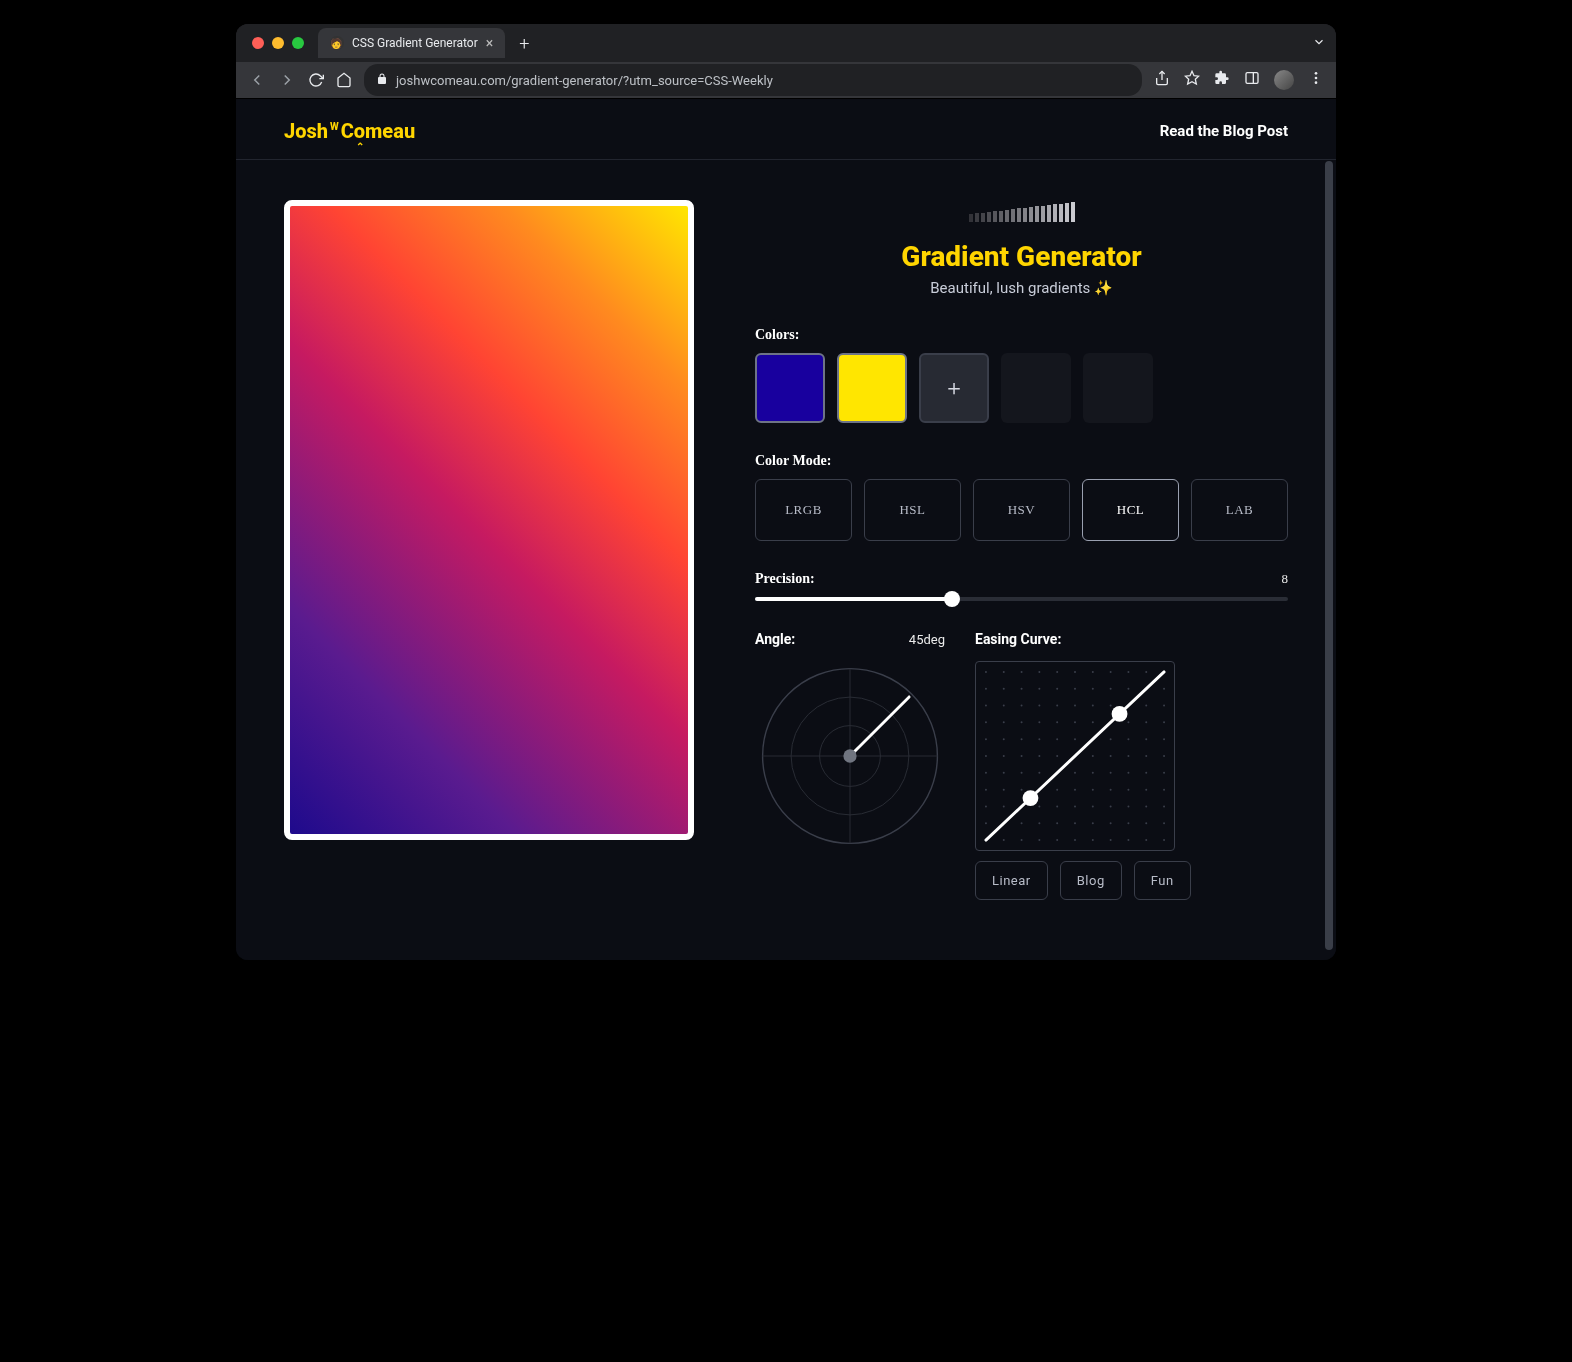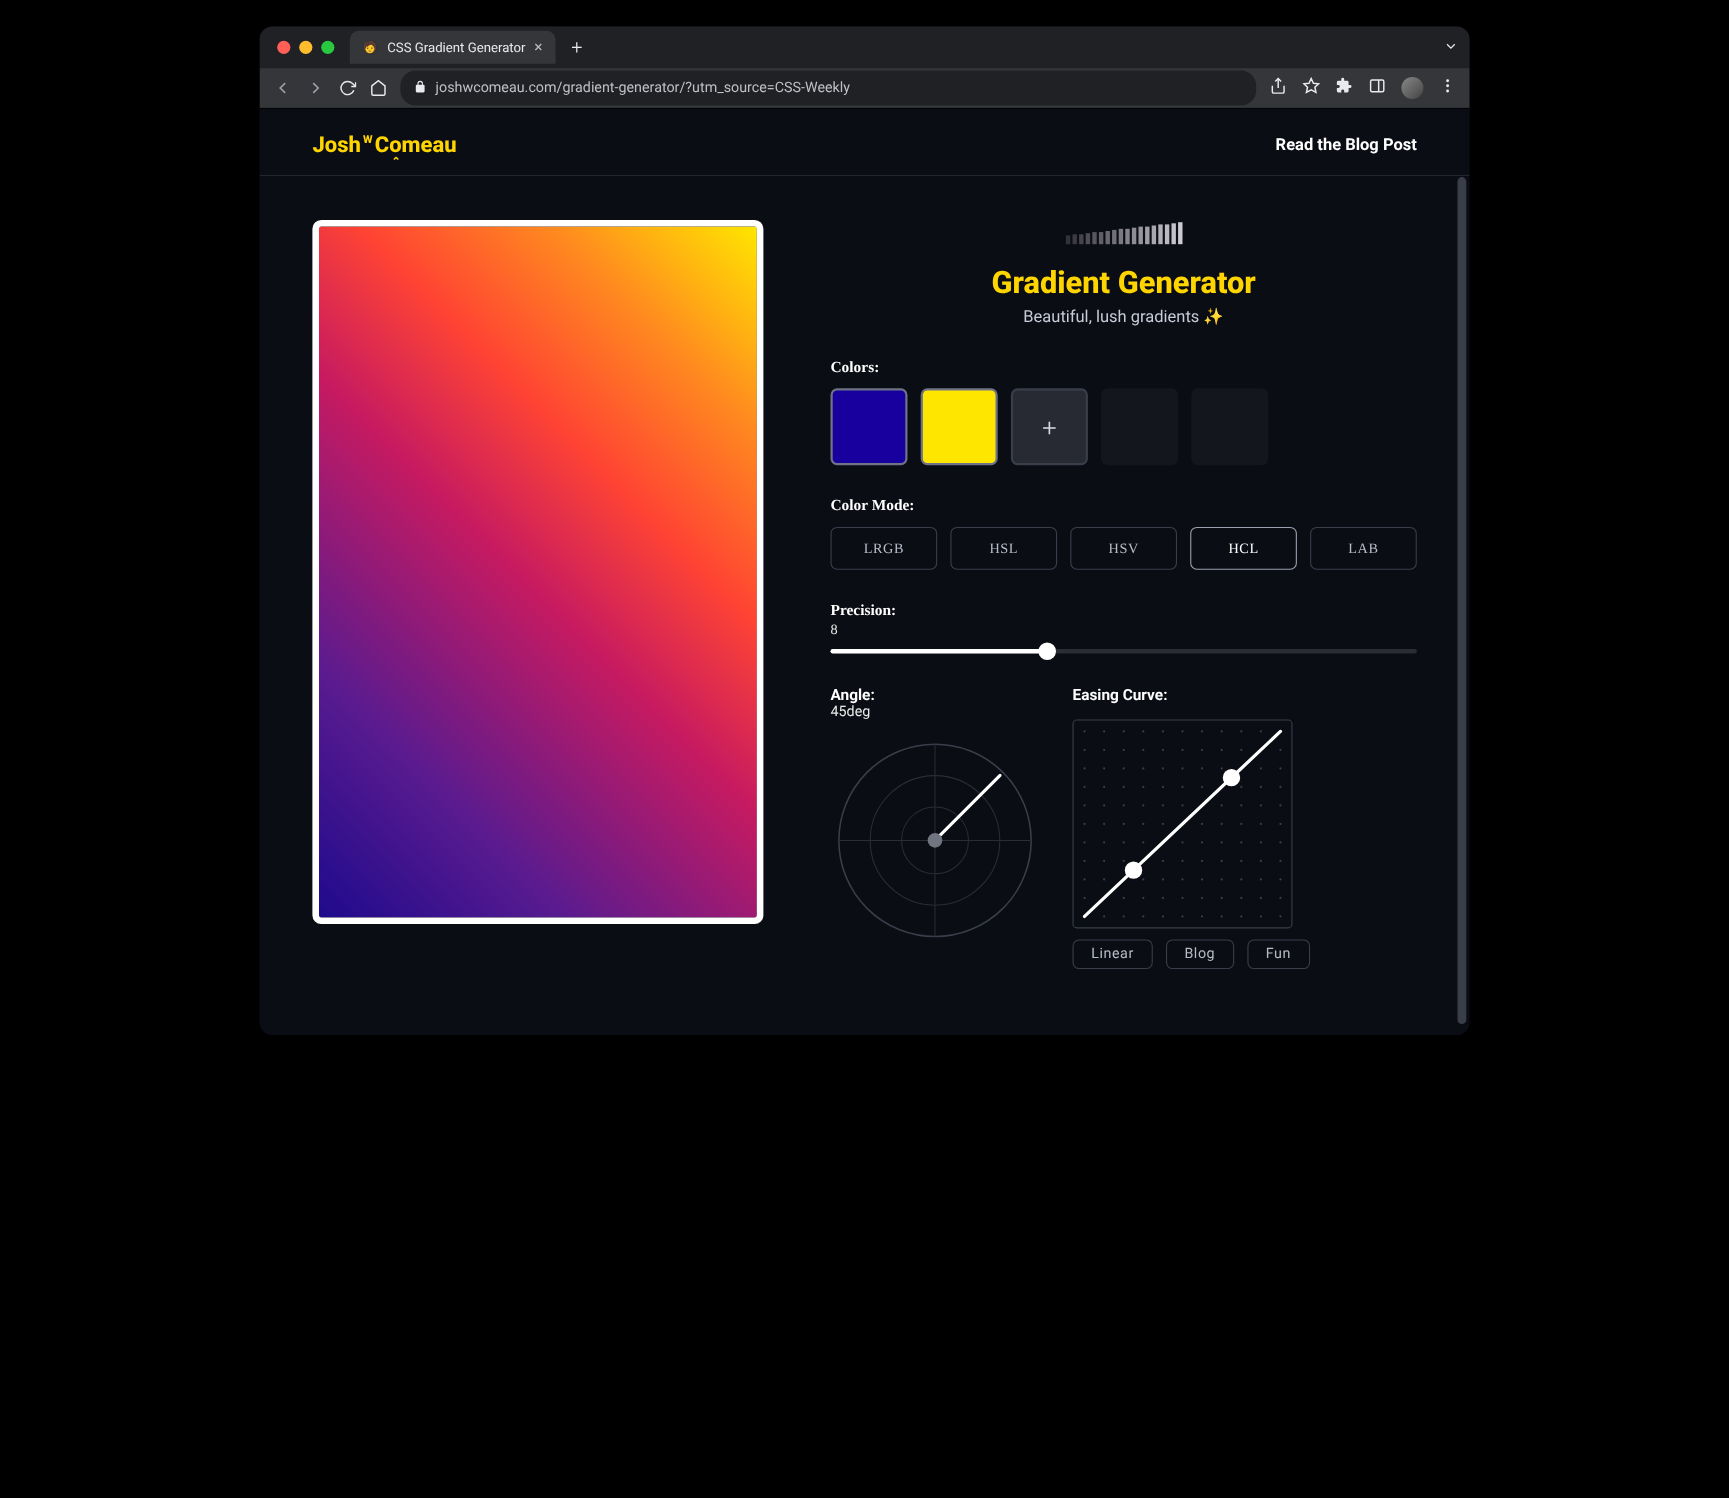--- a/index.html
+++ b/index.html
@@ -98,44 +98,44 @@
   .beta-row { display:flex; justify-content:center; margin-bottom:18px; }
   .beta-bars { display:flex; gap:2px; align-items:flex-end; height:22px; }
   .beta-bars span { width:4px; background:#666; display:block; }
 
   .title { text-align:center; }
   .title h1 { color:#ffd500; font-weight:800; font-size:28px; }
   .title p { color:#c8ccd8; font-size:15px; margin-top:6px; }
 
   .section { margin-top:30px;font-family:Liberation Serif, serif; }
   .section-label { font-weight:700; font-size:14px; color:#fff; margin-bottom:10px; }
-  .label-row { display:flex; justify-content:space-between; align-items:baseline; margin-bottom:10px;flex-direction:column; }
+  .label-row { display:flex; justify-content:space-between; align-items:baseline; margin-bottom:10px; }
   .label-row .val { font-size:13px; color:#eaeaea; }
 
   .swatches, .modes, .easing-presets { display:flex; gap:12px; }
 
   .swatch {
     width:70px; height:70px; border-radius:6px;
     border:2px solid #5a5f6e; background:#1a1d26;
   }
   .swatch.filled { border-color:#6e7486; }
   .swatch.add {
     background:#272a33; border:2px solid #3a3e4a;
     display:flex; align-items:center; justify-content:center;
     color:#d6d9e2; font-size:22px; font-weight:300;
   }
   .swatch.empty { border:none; background:#14161d; }
 
   .mode-btn, .preset-btn {
-    flex:1; height:39px; border:1px solid #3a3e4a; border-radius:6px;
+    flex:1; height:62px; border:1px solid #3a3e4a; border-radius:6px;
     background:transparent; color:#b8bcc8; font-size:13px; letter-spacing:.5px;
     display:flex; align-items:center; justify-content:center;
   }
   .mode-btn.active { border-color:#9aa0b0; color:#fff; }
-  .preset-btn { height:27px; font-size:13px; flex:0 0 auto; padding:0 16px; }
+  .preset-btn { height:39px; font-size:13px; flex:0 0 auto; padding:0 16px; }
 
   
   .slider-track {
     position:relative; height:4px; background:#2a2d36; border-radius:2px; margin-top:6px;
   }
   .slider-fill { position:absolute; left:0; top:0; height:100%; background:#fff; border-radius:2px; }
   .slider-thumb {
     position:absolute; top:50%; width:16px; height:16px; border-radius:50%;
     background:#fff; transform:translate(-50%,-50%);
   }

